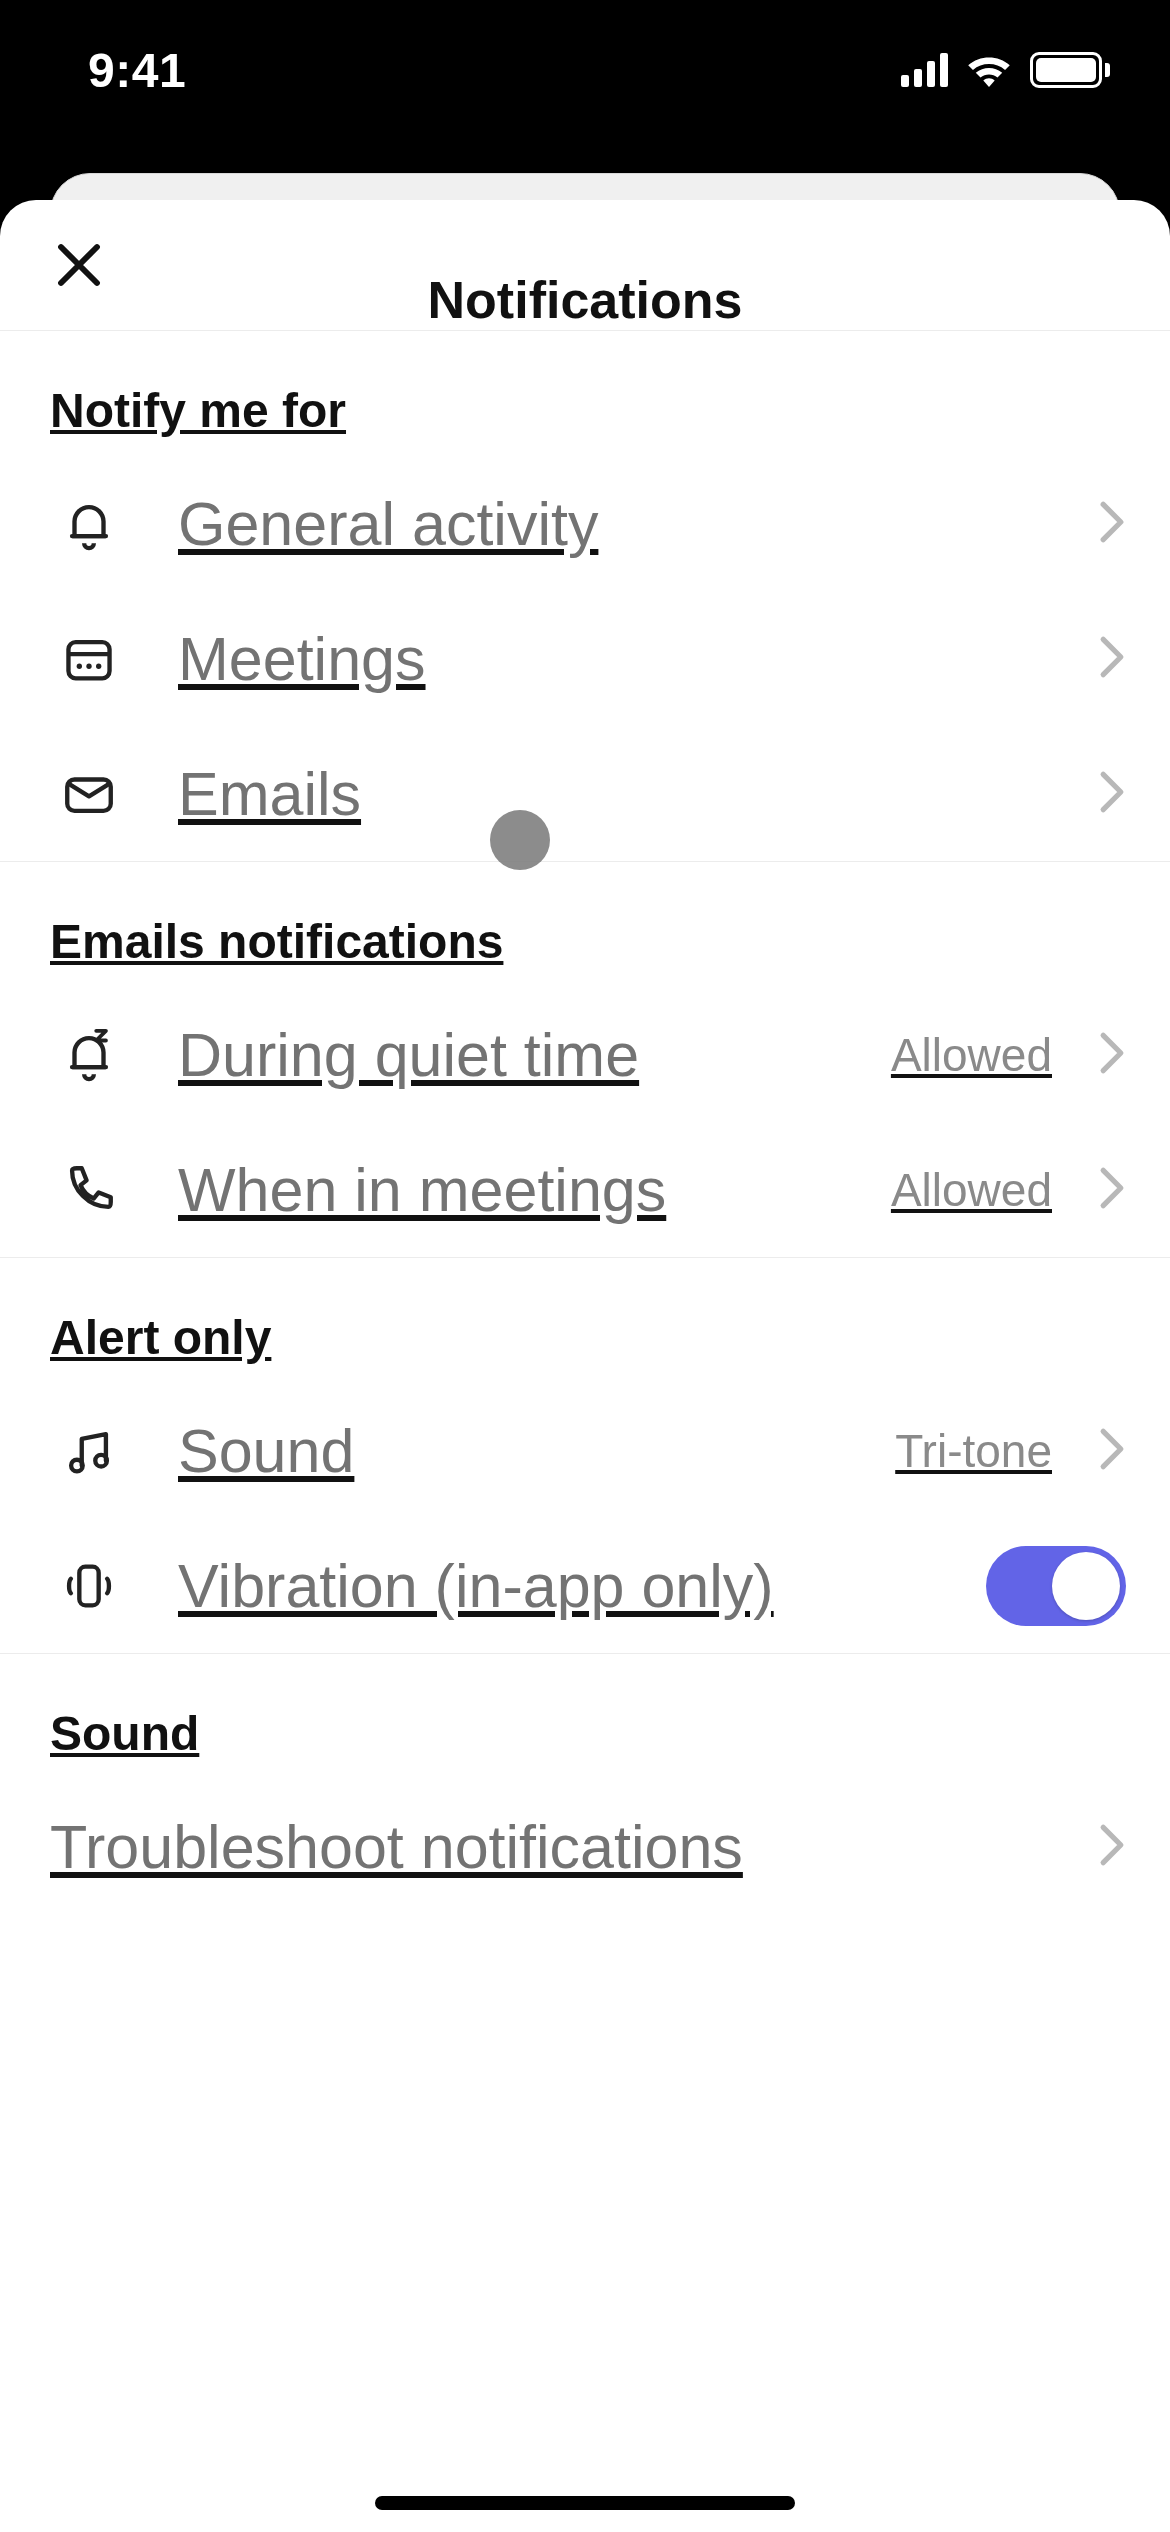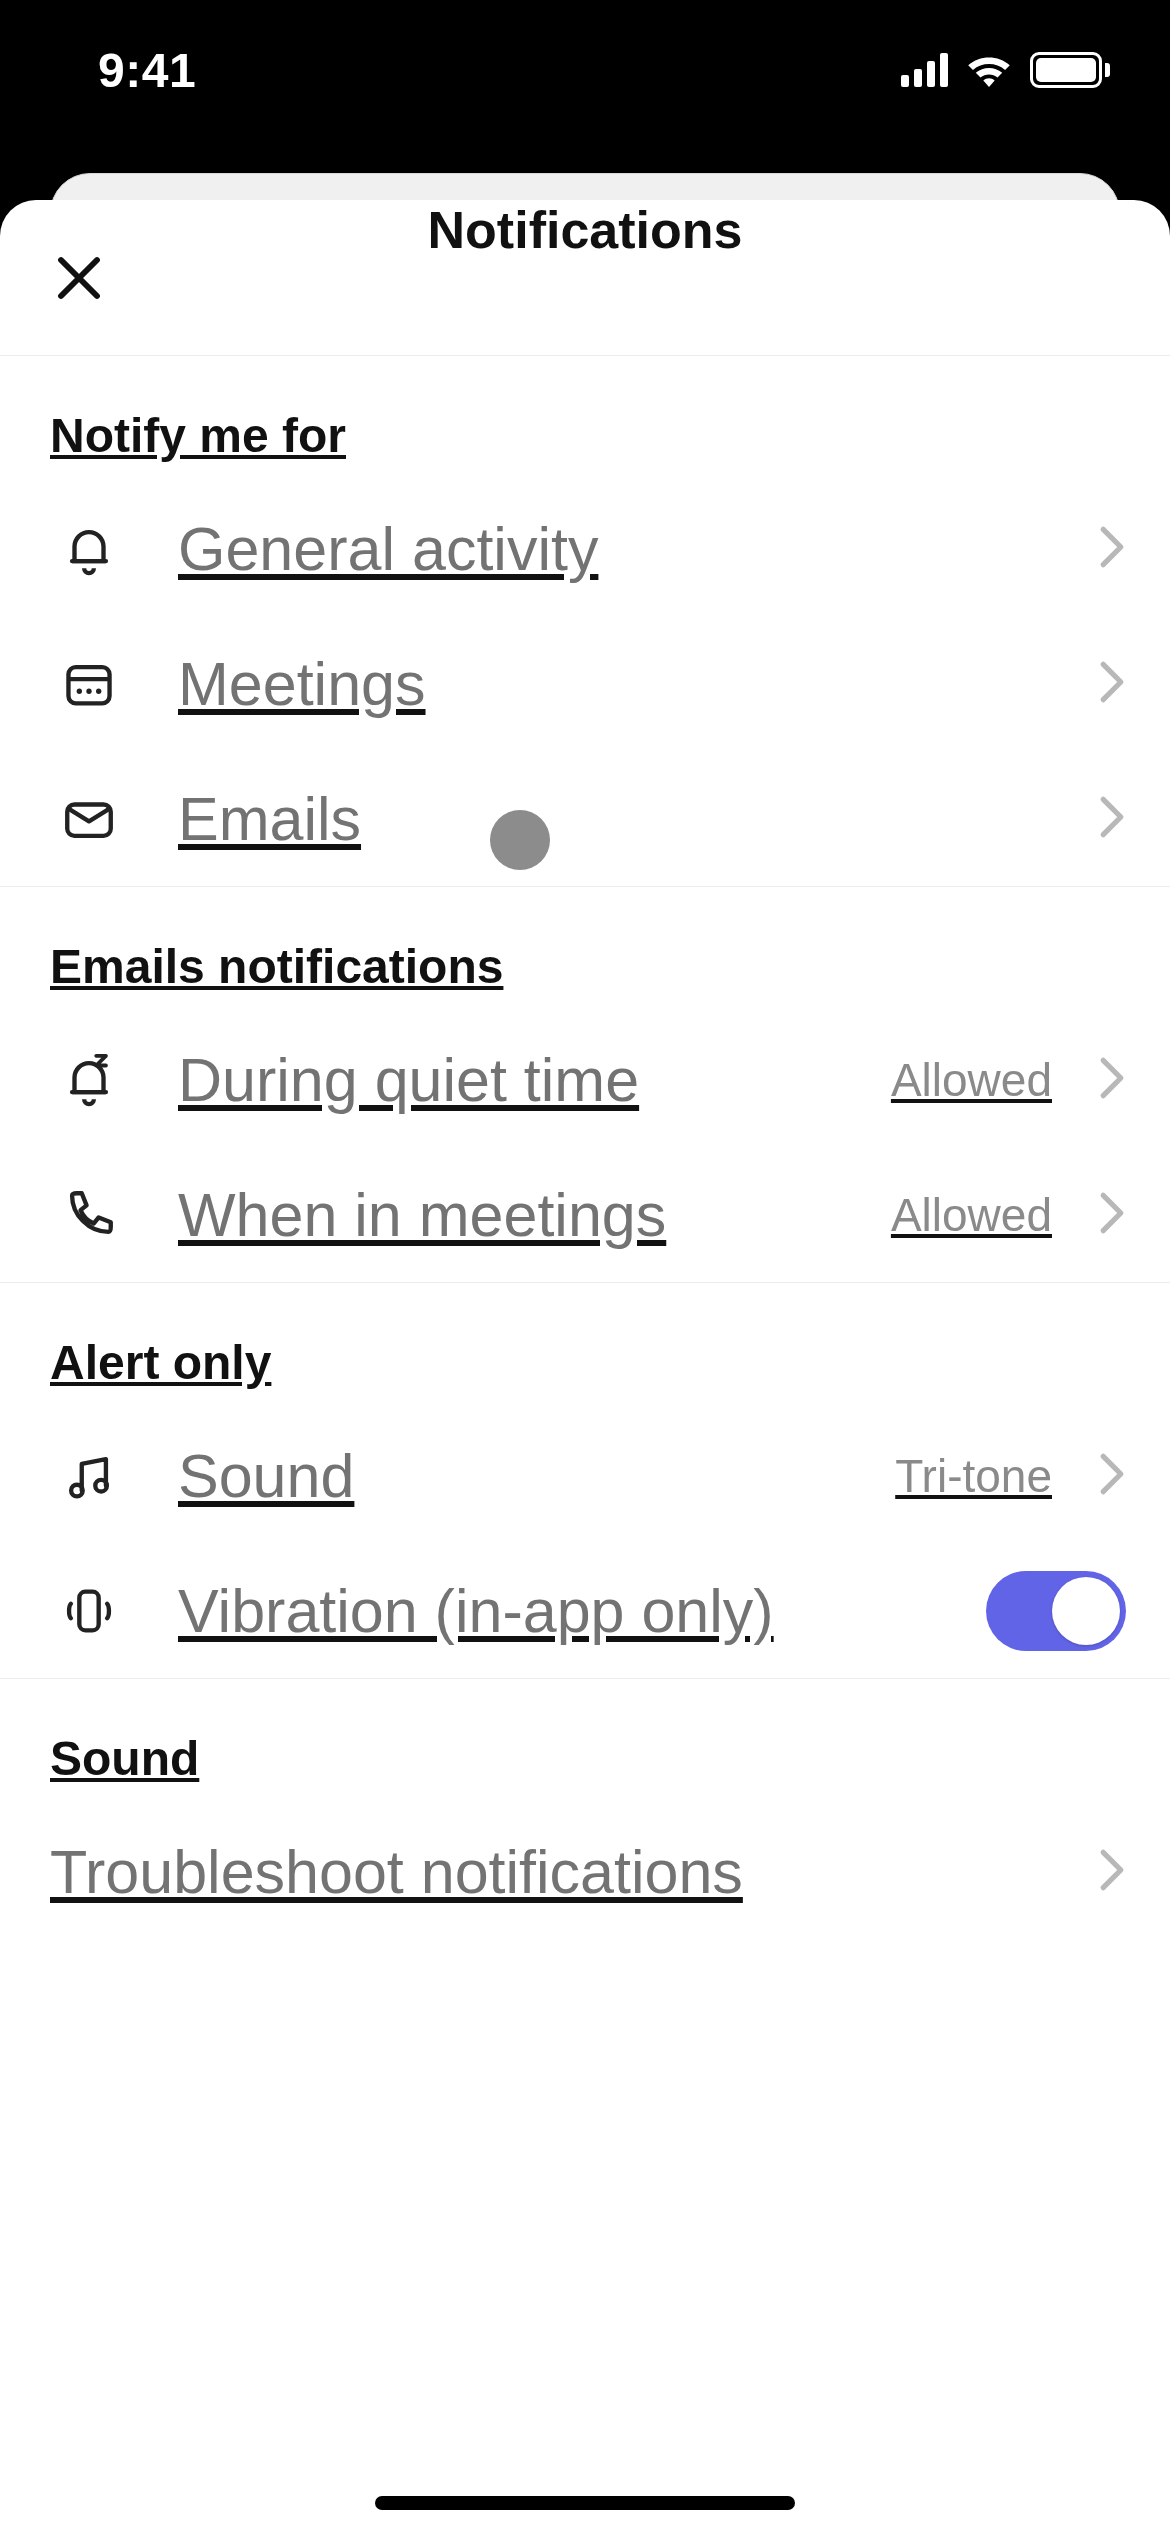--- a/index.html
+++ b/index.html
@@ -10,21 +10,21 @@
       background: #000;
       font-family: -apple-system, "SF Pro Text", "Segoe UI", Helvetica, Arial, sans-serif;
       color: #111;
       overflow: hidden;
       position: relative;
     }
 
     
     .statusbar {
       position: absolute;
-      top: 0; left: 18px; right: 0;
+      top: 0; left: 8px; right: 0;
       height: 140px;
       color: #fff;
       display: flex;
       align-items: center;
       justify-content: space-between;
       padding: 0 60px 0 80px;
       font-size: 48px;
       font-weight: 600;
       letter-spacing: 0.5px;
     }
@@ -66,23 +66,23 @@
     
     .sheet {
       position:absolute;
       top: 200px; left:0; right:0; bottom:0;
       background:#fff;
       border-radius: 36px 36px 0 0;
     }
 
     
     .sheet-header {
-      height: 156px;
+      height: 131px;
       display:flex;
-      align-items:flex-start;
+      align-items:flex-end;
       justify-content:center;
       position:relative;
       border-bottom: 1px solid #ececec;
     }
     .sheet-title {
       font-size: 52px;
       font-weight: 700;
     }
     .close-btn {
       position:absolute;

